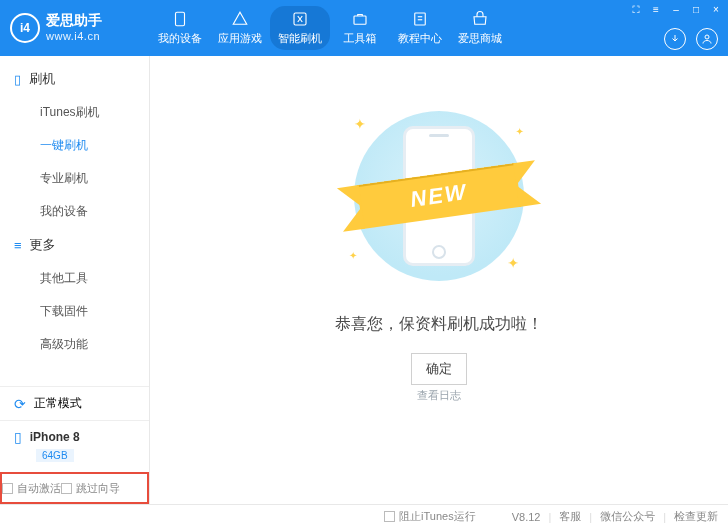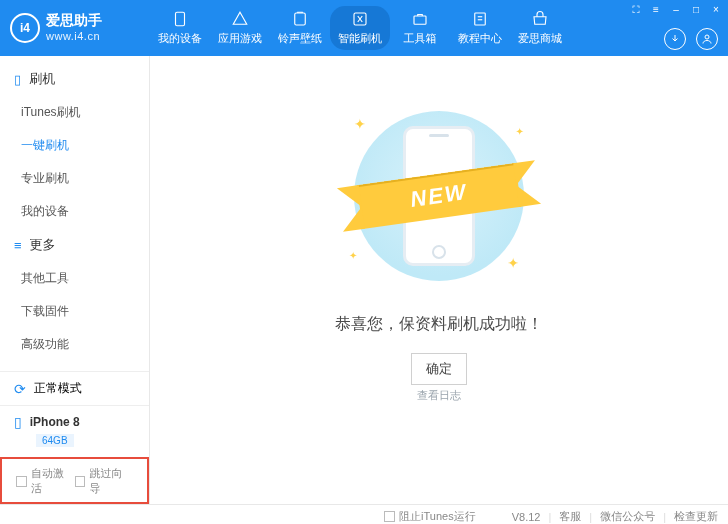--- a/index.html
+++ b/index.html
@@ -25,31 +25,31 @@
   .header-right { position: absolute; right: 10px; bottom: 6px; display: flex; gap: 10px; }
   .circ-btn { width: 22px; height: 22px; border: 1.5px solid #fff; border-radius: 50%; display: flex; align-items: center; justify-content: center; cursor: pointer; }
   .circ-btn svg { width: 12px; height: 12px; stroke: #fff; fill: none; stroke-width: 2; }
 
   
   .body { display: flex; height: 448px; }
   .sidebar { width: 150px; border-right: 1px solid #e8e8e8; display: flex; flex-direction: column; background: #fff; }
   .side-scroll { flex: 1; overflow: hidden; padding-top: 6px; }
   .side-group { font-size: 13px; color: #333; padding: 8px 14px; display: flex; align-items: center; gap: 8px; }
   .side-group .gicon { color: #1f8bf0; }
-  .side-item { font-size: 12px; color: #555; padding: 8px 0 8px 21px; cursor: pointer; }
+  .side-item { font-size: 12px; color: #555; padding: 8px 0 8px 40px; cursor: pointer; }
   .side-item.active { color: #1f8bf0; }
 
   .side-block { border-top: 1px solid #eee; padding: 8px 14px; font-size: 12px; display: flex; align-items: center; gap: 8px; }
   .mode-icon { color: #1f8bf0; font-size: 14px; }
   .device-block { flex-direction: column; align-items: flex-start; gap: 4px; padding-bottom: 10px; }
   .device-row { display: flex; align-items: center; gap: 8px; }
   .device-name { font-weight: 600; color: #333; }
   .storage-badge { background: #eaf4fe; color: #1f8bf0; border-radius: 0; font-size: 10px; padding: 1px 6px; margin-left: 22px; }
 
-  .check-row { border-top: 1px solid #eee; padding: 8px 16px; display: flex; font-size: 11px; color: #888; }
+  .check-row { border-top: 1px solid #eee; padding: 8px 2px; display: flex; font-size: 11px; color: #888; }
   .check-row.highlighted { outline: 2px solid #e74c3c; outline-offset: -2px; }
   .chk { display: flex; align-items: center; gap: 4px; cursor: pointer; }
   .chk-box { width: 11px; height: 11px; border: 1px solid #bbb; display: inline-block; }
 
   
   .main { flex: 1; display: flex; flex-direction: column; align-items: center; justify-content: flex-start; padding-top: 50px; position: relative; }
   .illus { width: 230px; height: 180px; position: relative; display: flex; align-items: center; justify-content: center; }
   .circle-bg { width: 170px; height: 170px; border-radius: 50%; background: radial-gradient(circle at 50% 45%, #d8f2fb 0%, #bfe9f7 70%); position: absolute; }
   .spark { position: absolute; color: #ffd24a; font-size: 14px; }
   .spark.s1 { top: 10px; left: 30px; }
@@ -94,29 +94,20 @@
         </span>
         <span>我的设备</span>
       </div>
       <div class="nav-item">
         <span class="nav-icon">
           <svg viewBox="0 0 24 24">
             <path d="M12 3l9 16H3z"></path>
           </svg>
         </span>
         <span>应用游戏</span>
-      </div>
-      <div class="nav-item">
-        <span class="nav-icon">
-          <svg viewBox="0 0 24 24">
-            <rect x="5" y="4" width="14" height="16" rx="2"></rect>
-            <path d="M9 4v-1h6v1"></path>
-          </svg>
-        </span>
-        <span>铃声壁纸</span>
       </div>
       <div class="nav-item active">
         <span class="nav-icon">
           <svg viewBox="0 0 24 24">
             <rect x="4" y="4" width="16" height="16" rx="2"></rect>
             <path d="M9 8l3 4-3 4m6-8l-3 4 3 4" stroke-linejoin="round"></path>
           </svg>
         </span>
         <span>智能刷机</span>
       </div>

